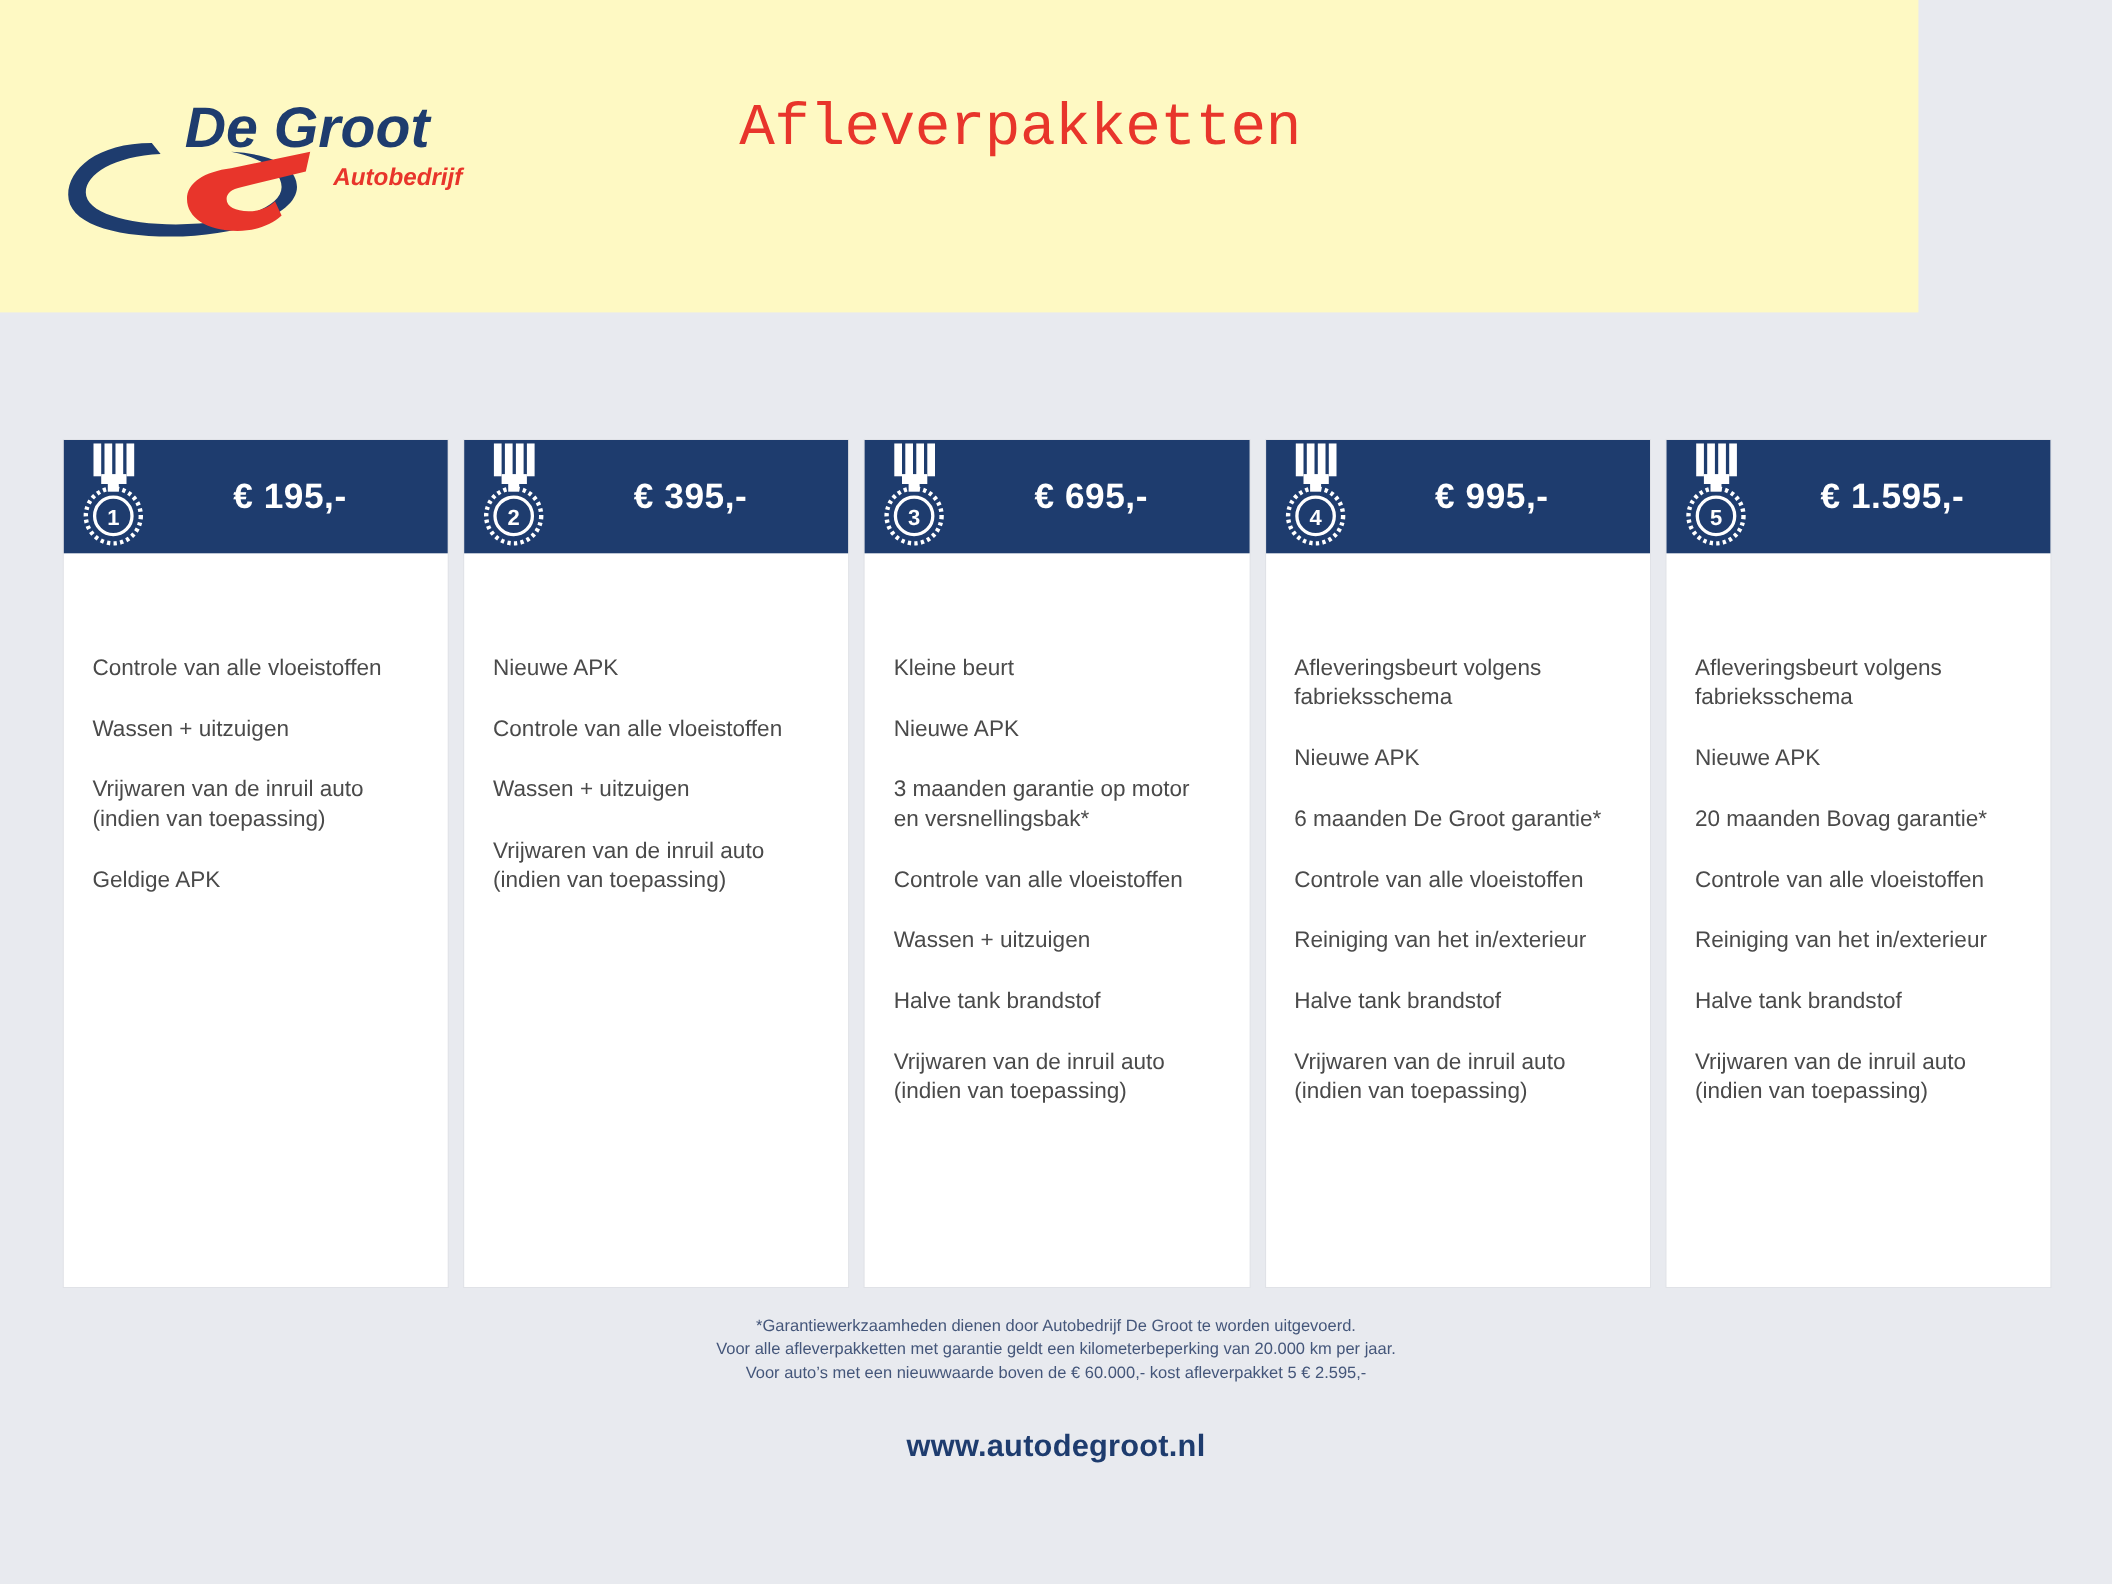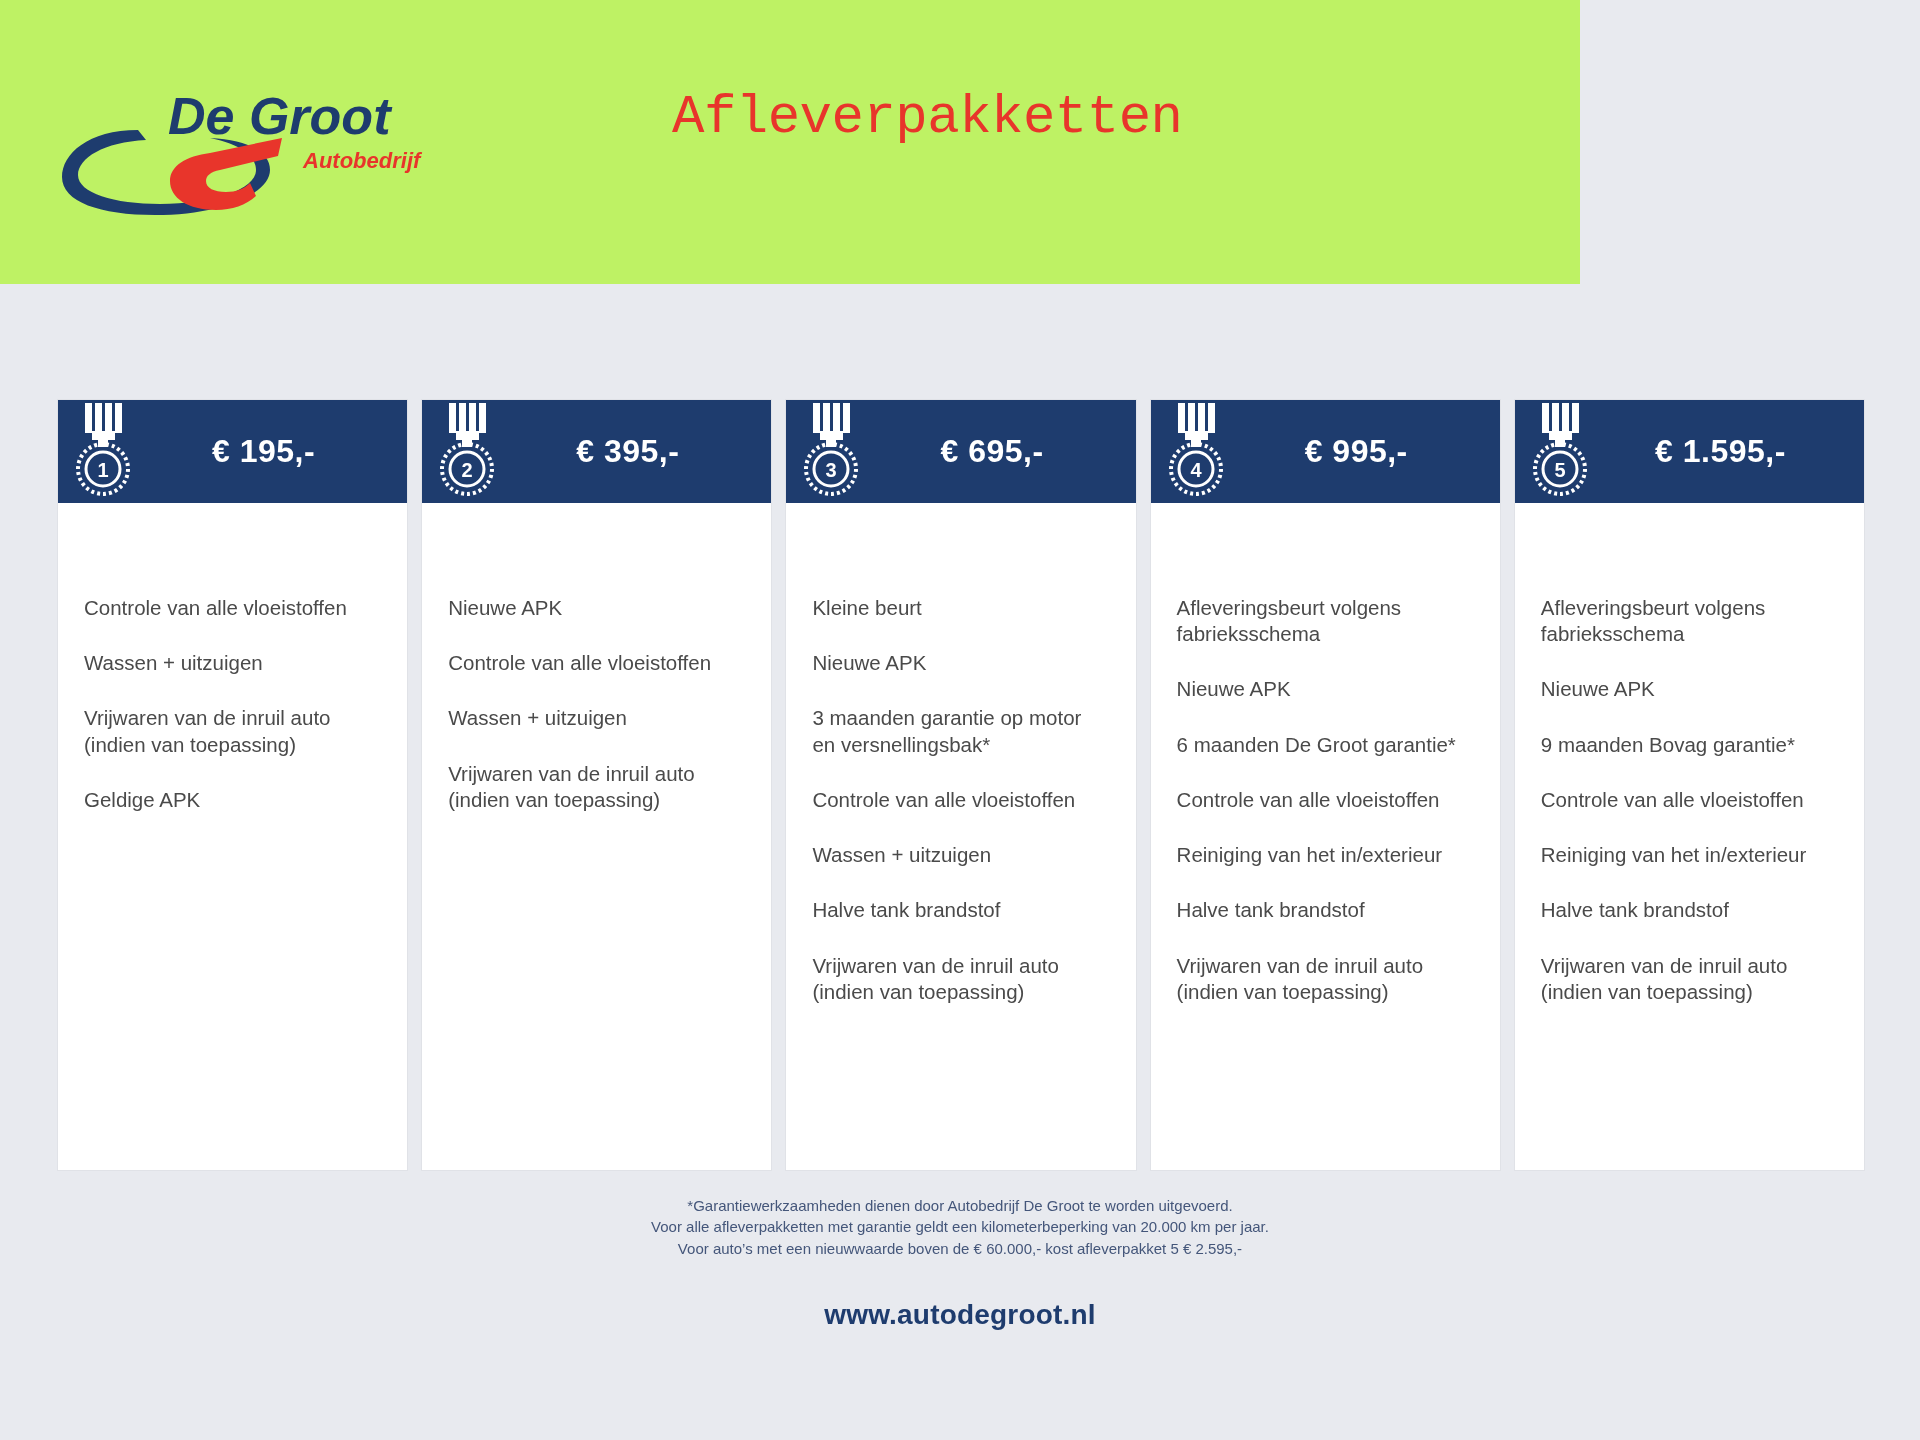--- a/index.html
+++ b/index.html
@@ -13,23 +13,23 @@
   body {
     font-family: "Liberation Sans", sans-serif;
     background: #e8eaef;
     position: relative;
   }
 
   
   .header-bar {
     position: absolute;
     left: 0; top: 0;
-    width: 1580px;
+    width: 1744px;
     height: 284px;
-    background: #bef264;
+    background: #fef9c3;
     z-index: 5;
   }
 
   .logo-wrap {
     position: absolute;
     left: 60px;
     top: 82px;
     width: 400px;
     height: 135px;
   }
@@ -299,21 +299,21 @@
           <circle cx="31" cy="66" r="17" fill="none" stroke="#ffffff" stroke-width="3"></circle>
           <text x="31" y="74" text-anchor="middle" font-family="Liberation Sans, sans-serif" font-size="20" font-weight="bold" fill="#ffffff">5</text>
         </svg>
       </span>
       <span class="card-price">€ 1.595,-</span>
     </div>
     <div class="card-body">
       <div class="feature">Afleveringsbeurt volgens
 fabrieksschema</div>
       <div class="feature">Nieuwe APK</div>
-      <div class="feature">9 maanden Bovag garantie*</div>
+      <div class="feature">20 maanden Bovag garantie*</div>
       <div class="feature">Controle van alle vloeistoffen</div>
       <div class="feature">Reiniging van het in/exterieur</div>
       <div class="feature">Halve tank brandstof</div>
       <div class="feature">Vrijwaren van de inruil auto
 (indien van toepassing)</div>
     </div>
   </div>
 
 </div>
 

